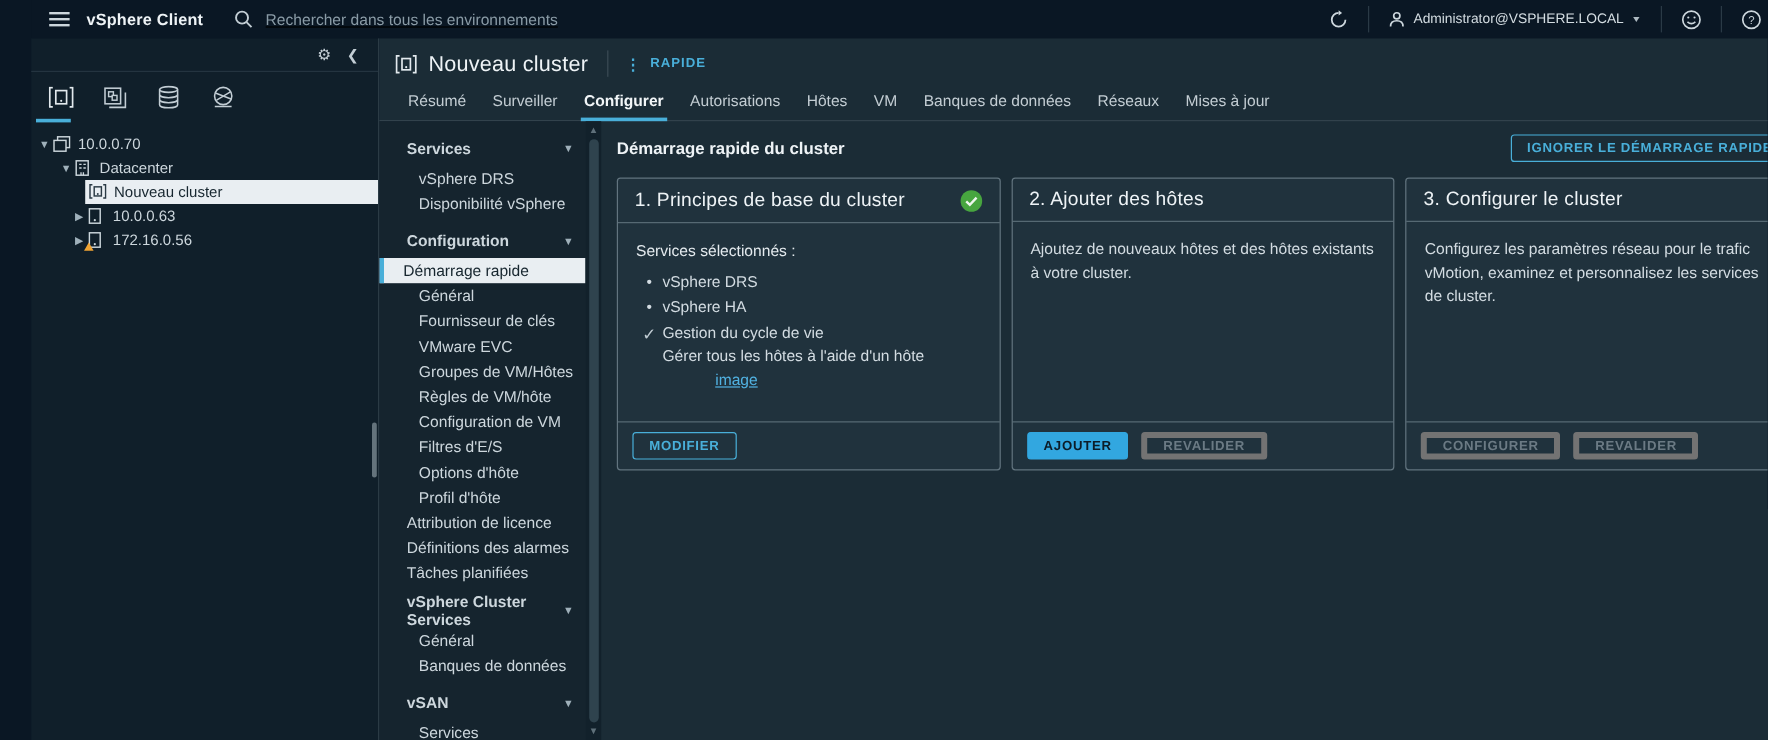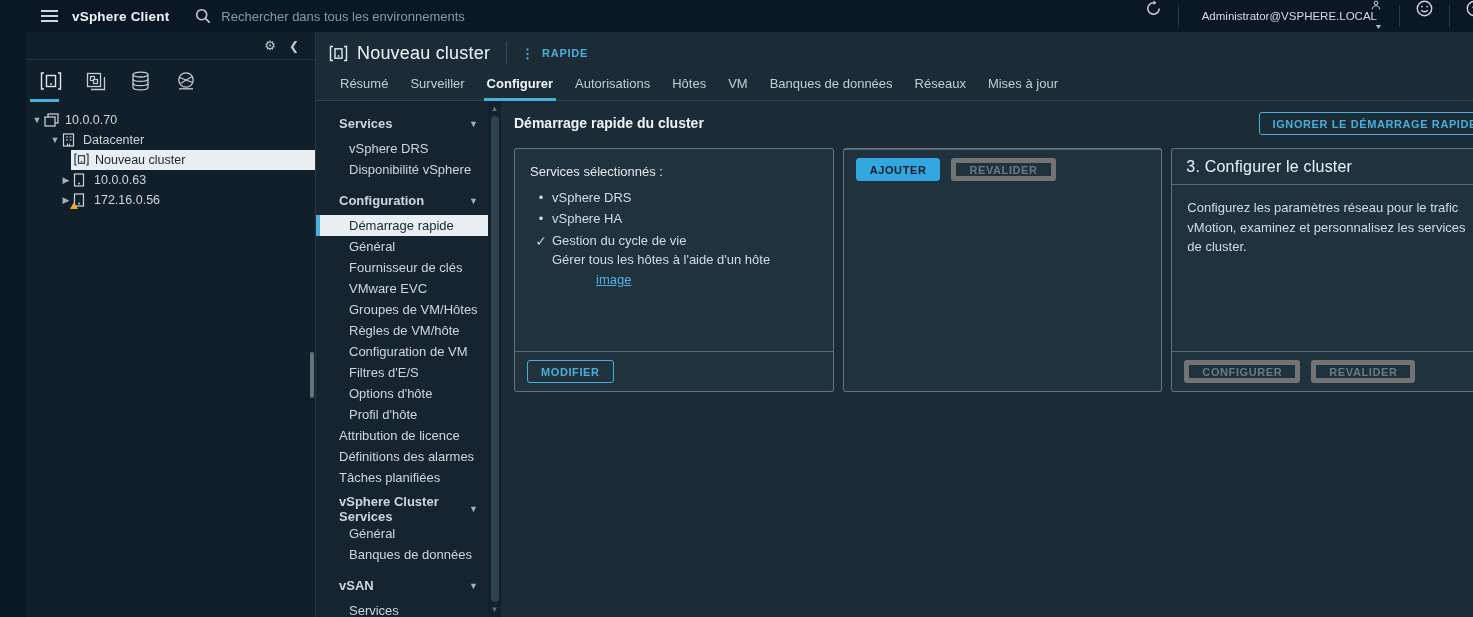--- a/index.html
+++ b/index.html
@@ -6,28 +6,28 @@
   html,body { width:1473px; height:617px; overflow:hidden; background:#0a1724;
               font-family:"Liberation Sans", sans-serif; }
   .screen { width:1473px; height:617px; display:flex; flex-direction:column;margin-left:26px; }
 
   
   .topbar { height:32px; background:#0a1724; display:flex; align-items:center; flex:0 0 32px; }
   .burger { width:46px; display:flex; justify-content:center; cursor:pointer; }
   .burger span { display:block; width:17px; }
   .burger i { display:block; height:2px; background:#cdd7dd; margin:3px 0; }
   .app-title { color:#eef3f6; font-size:13.5px; font-weight:bold; letter-spacing:.2px; margin-right:26px; }
-  .search-wrap { display:flex; align-items:center; flex:1; }
+  .search-wrap { display:flex; align-items:center; flex:1;text-decoration:underline; }
   .search-wrap svg { margin-right:10px; }
   .search-input { background:transparent; border:none; outline:none; color:#9fb0ba; font-size:13px; width:420px;
                   font-family:"Liberation Sans", sans-serif; }
   .search-input::placeholder { color:#8a9ba6; }
   .top-right { display:flex; align-items:center; height:100%; }
   .tsep { width:1px; height:22px; background:#2a3a46; }
-  .top-item { display:flex; align-items:flex-end; padding:0 16px; height:100%; color:#cfd9df; cursor:pointer;flex-direction:column; }
+  .top-item { display:flex; align-items:center; padding:0 16px; height:100%; color:#cfd9df; cursor:pointer; }
   .user-label { font-size:11.5px; color:#d4dde2; margin:0 6px 0 7px; }
   .chev { font-size:9px; color:#aebac2; transform:scaleY(.8); }
 
   
   .body-row { flex:1; display:flex; min-height:0; }
 
   
   .left-panel { width:290px; flex:0 0 290px; background:#101f2a; border-right:1px solid #2b3b45;
                 display:flex; flex-direction:column; position:relative; }
   .panel-tools { height:28px; display:flex; align-items:center; justify-content:flex-end;
@@ -65,21 +65,21 @@
   .tab.active::after { content:""; position:absolute; left:8px; right:8px; bottom:-1px; height:3px; background:#49afd9; }
 
   .content { flex:1; display:flex; min-height:0; }
 
   
   .inner-nav { width:172px; flex:0 0 172px; background:#15242e; padding-top:10px; font-size:13px; overflow:hidden; }
   .nav-item { height:21px; display:flex; align-items:center; color:#cdd7dd; cursor:pointer; padding-left:23px; }
   .nav-item.header { font-weight:bold; padding-left:23px; margin-top:10px; justify-content:space-between; padding-right:10px; }
   .nav-item.header:first-child { margin-top:2px; }
   .nav-item.child { padding-left:33px; }
-  .nav-item.child.selected { background:#e9eef2; color:#17262f; border-left:4px solid #49afd9; padding-left:29px; }
+  .nav-item.child.selected { background:#e9eef2; color:#17262f; border-left:4px solid #49afd9; padding-left:16px; }
   .nav-chev { color:#9fb0ba; font-size:9px; }
   .nav-gap { height:4px; }
 
   
   .nav-scrollbar { width:13px; flex:0 0 13px; background:#12212b; position:relative; }
   .sb-arrow { position:absolute; left:0; width:13px; height:13px; color:#5f707a; font-size:8px;
               display:flex; align-items:center; justify-content:center; cursor:pointer; }
   .sb-up { top:1px; } .sb-down { bottom:1px; }
   .sb-thumb { position:absolute; left:2.5px; top:15px; bottom:15px; width:8px; background:#2f434e;
               border-radius:4px; cursor:pointer; }
@@ -363,20 +363,27 @@
 
         <div class="panel">
           <div class="panel-head">
             <div class="panel-title">Démarrage rapide du cluster</div>
             <button class="btn btn-outline-primary">IGNORER LE DÉMARRAGE RAPIDE</button>
           </div>
 
           <div class="cards">
 
             <div class="card">
+              <div class="card-header">
+                <span class="card-title">1. Principes de base du cluster</span>
+                <svg width="19" height="19" viewBox="0 0 19 19">
+                  <circle cx="9.5" cy="9.5" r="9" fill="#47a53f"></circle>
+                  <path d="M5.2 9.8 L8.2 12.7 L13.8 6.7" fill="none" stroke="#eef6ee" stroke-width="2"></path>
+                </svg>
+              </div>
               <div class="card-body">
                 <div class="svc-head">Services sélectionnés :</div>
                 <div class="bullet-row">
                   <span class="bullet-dot">•</span>
                   <span>vSphere DRS</span>
                 </div>
                 <div class="bullet-row">
                   <span class="bullet-dot">•</span>
                   <span>vSphere HA</span>
                 </div>
@@ -388,20 +395,26 @@
                     <span class="link">image</span>
                   </span>
                 </div>
               </div>
               <div class="card-footer">
                 <button class="btn btn-outline-primary">MODIFIER</button>
               </div>
             </div>
 
             <div class="card">
+              <div class="card-header">
+                <span class="card-title">2. Ajouter des hôtes</span>
+              </div>
+              <div class="card-body">
+                <span>Ajoutez de nouveaux hôtes et des hôtes existants à votre cluster.</span>
+              </div>
               <div class="card-footer">
                 <button class="btn btn-primary">AJOUTER</button>
                 <button class="btn btn-disabled">REVALIDER</button>
               </div>
             </div>
 
             <div class="card">
               <div class="card-header">
                 <span class="card-title">3. Configurer le cluster</span>
               </div>

